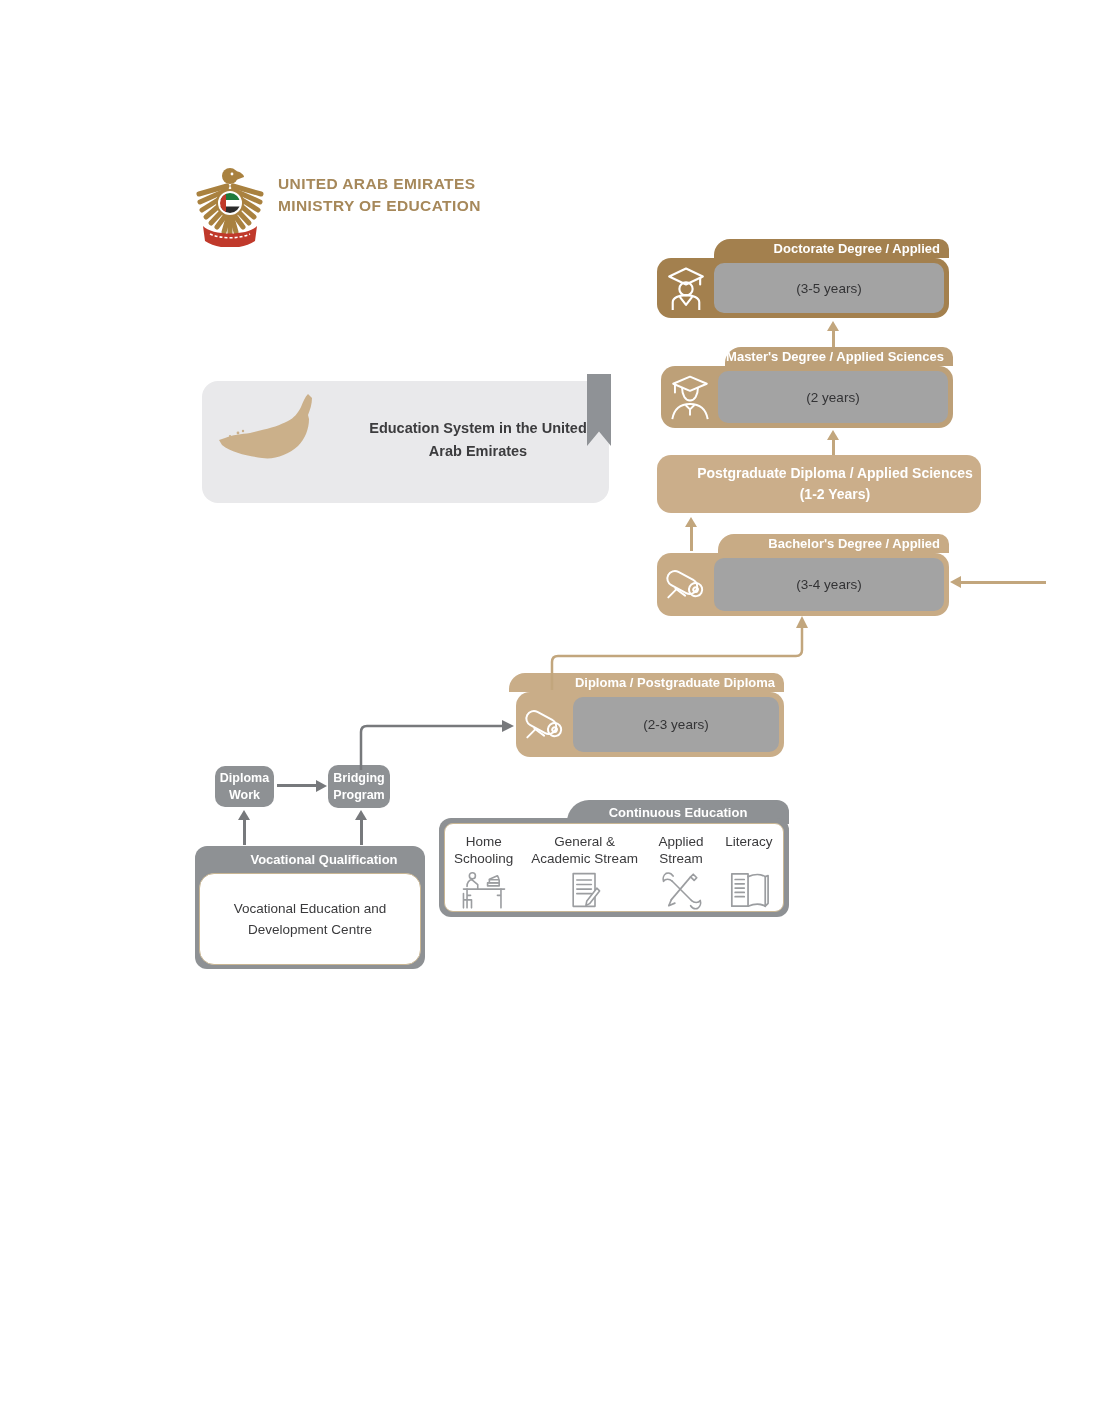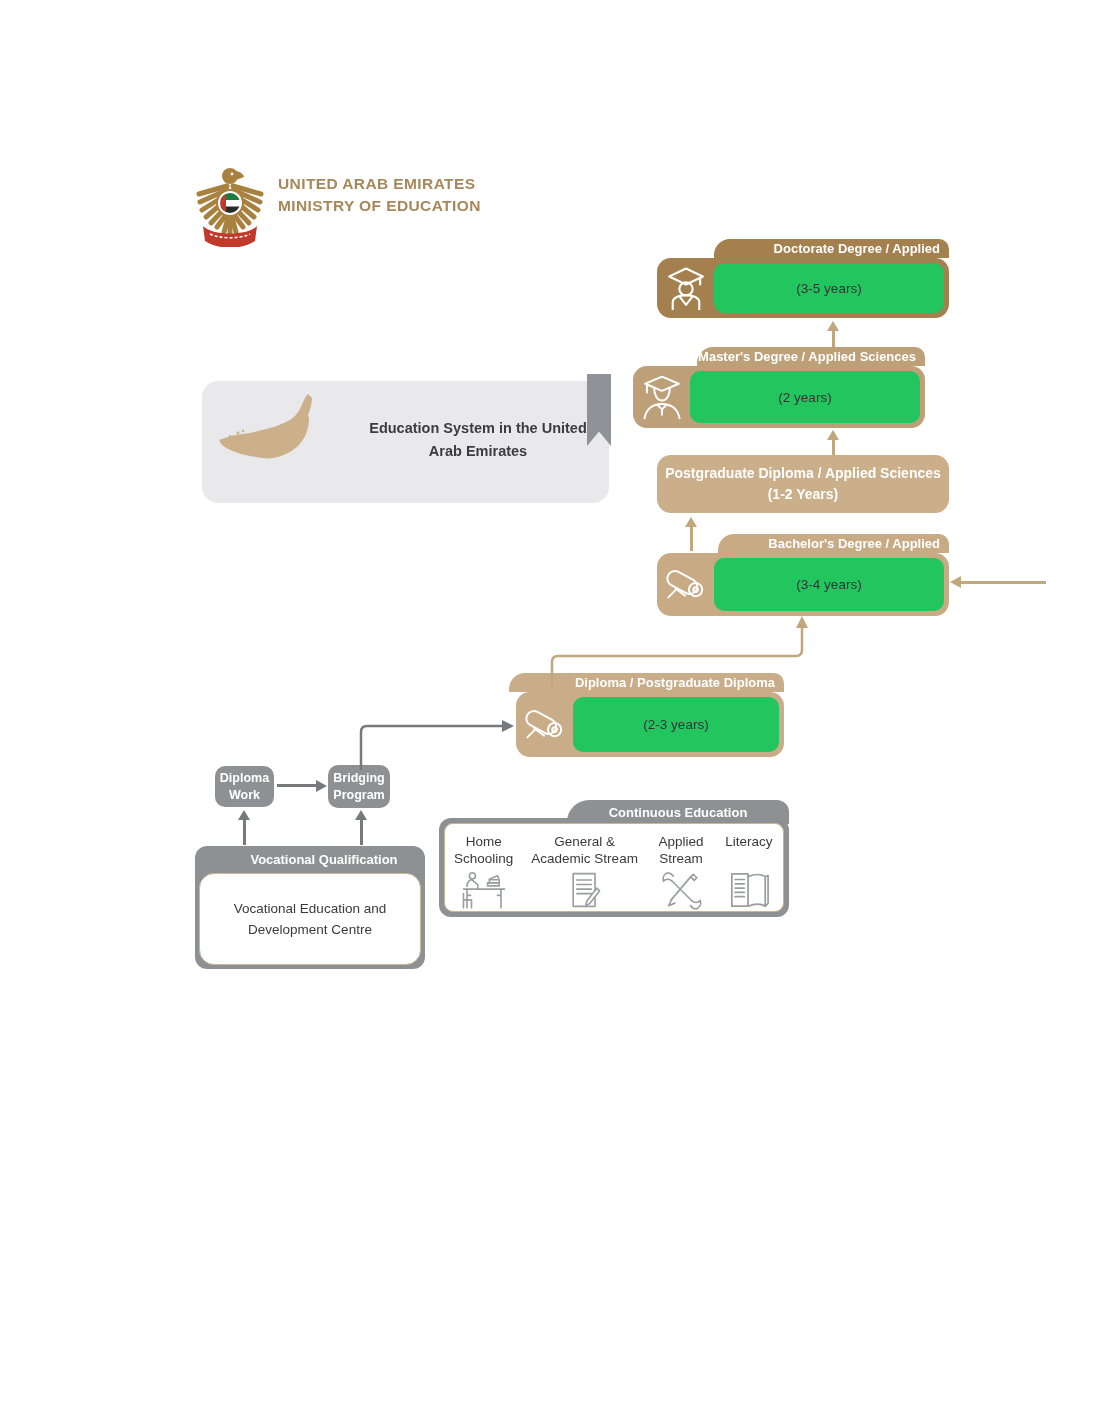--- a/index.html
+++ b/index.html
@@ -22,26 +22,26 @@
 
   
   .degree{position:absolute;}
   .degree-tab{position:absolute;right:0;top:0;height:19px;border-radius:16px 10px 0 0;
               background:var(--tan);color:#fff;font-weight:bold;font-size:13px;line-height:20px;
               text-align:right;padding-right:9px;box-sizing:border-box;}
   .degree-body{position:absolute;left:0;right:0;top:19px;background:var(--tan);
                border-radius:14px;}
   .degree-icon{position:absolute;left:0;top:0;width:57px;height:100%;
                display:flex;align-items:center;justify-content:center;}
-  .degree-inner{position:absolute;left:57px;right:5px;top:5px;bottom:5px;background:#22c55e;
+  .degree-inner{position:absolute;left:57px;right:5px;top:5px;bottom:5px;background:#a3a3a3;
                 border-radius:10px;display:flex;align-items:center;justify-content:center;
                 font-size:13.5px;color:#333335;}
   .postgrad{position:absolute;left:643px;top:455px;width:292px;height:58px;background:#CBAE8A;
             border-radius:14px;display:flex;flex-direction:column;align-items:center;
-            justify-content:center;color:#fff;font-weight:bold;font-size:14px;line-height:21px;}
+            justify-content:center;color:#fff;font-weight:bold;font-size:14px;line-height:21px;padding-left:32px;}
 
   
   .gbox{position:absolute;background:#8E9194;border-radius:10px;color:#fff;font-weight:bold;
         font-size:12.5px;line-height:17px;display:flex;flex-direction:column;align-items:center;
         justify-content:center;text-align:center;}
   .voc{position:absolute;left:181px;top:846px;width:230px;height:123px;background:#8E9194;
        border-radius:12px;}
   .voc-head{height:27px;color:#fff;font-weight:bold;font-size:13px;line-height:27px;
             text-align:center;padding-left:28px;}
   .voc-body{position:absolute;left:4px;right:4px;top:27px;bottom:4px;background:#fff;
@@ -156,21 +156,21 @@
           <path d="M11 51 v-9 c0-5 7-8 15-8 s15 3 15 8 v9"></path>
           <path d="M19 36 l7 9 7-9"></path>
         </svg>
       </div>
       <div class="degree-inner">
         <span>(3-5 years)</span>
       </div>
     </div>
   </div>
 
-  <div class="degree" style="left:619px;top:347px;width:292px;height:81px;--tan:#BDA078;">
+  <div class="degree" style="left:647px;top:347px;width:292px;height:81px;--tan:#BDA078;">
     <div class="degree-tab" style="width:228px">Master's Degree / Applied Sciences</div>
     <div class="degree-body" style="height:62px">
       <div class="degree-icon">
         <svg width="46" height="50" viewBox="0 0 52 52" fill="none" stroke="#fff" stroke-width="2.2" stroke-linejoin="round">
           <path d="M26 3 L45 11 L26 19 L7 11 Z"></path>
           <path d="M9 12 v9" stroke-linecap="round"></path>
           <path d="M17 15 c0 9 4 15 9 15 s9 -6 9 -15"></path>
           <path d="M6 51 c2-11 9-17 20-17 s18 6 20 17"></path>
           <path d="M21 35 l5 5 5-5 M26 40 v7"></path>
         </svg>

